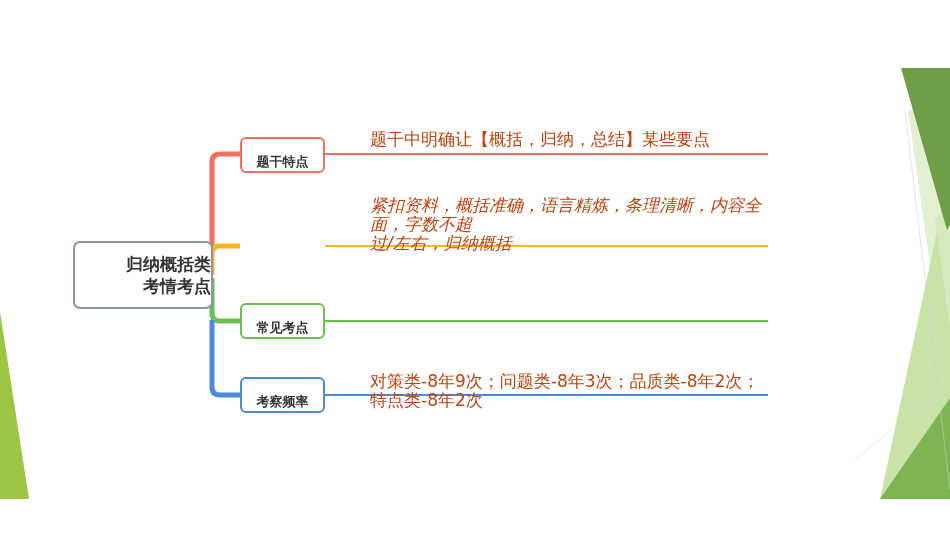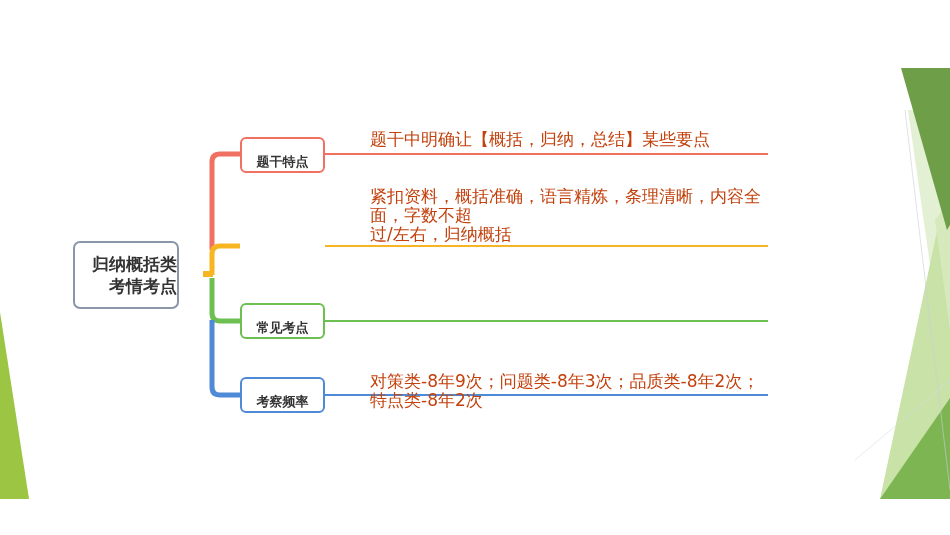--- a/index.html
+++ b/index.html
@@ -3,21 +3,21 @@
 <meta charset="utf-8">
 <style>
   html, body { margin:0; padding:0; }
   body { width:950px; height:535px; background:#ffffff; position:relative; overflow:hidden;
          font-family: "DejaVu Sans", "Liberation Sans", sans-serif; }
   .slide { position:absolute; left:0; top:0; width:950px; height:535px; }
   svg.deco, svg.conn { position:absolute; left:0; top:0; }
   .node { position:absolute; box-sizing:border-box; background:#fff; border-radius:6px;
           display:flex; align-items:flex-end; justify-content:center; font-weight:bold;
           color:#333; font-size:13px; }
-  .root { left:73px; top:241px; width:106px; height:68px; border:2px solid #8a97a8;
+  .root { left:73px; top:241px; width:140px; height:68px; border:2px solid #8a97a8;
           font-size:17px; line-height:22px; flex-direction:column; border-radius:7px; }
   .branch { left:240px; width:85px; height:36px; border:2px solid; }
   .leaf { position:absolute; left:370px; font-size:17px; color:#c2410c; line-height:19px; width:400px; }
 </style>
 </head>
 <body>
 
 <div class="slide">
 
   <svg class="deco" width="950" height="535">
@@ -62,21 +62,21 @@
   <div class="node branch" style="top:303px;border-color:#6cbf50;">
     <span>常见考点</span>
   </div>
   <div class="node branch" style="top:377px;border-color:#4f8ad6;">
     <span>考察频率</span>
   </div>
 
   <div class="leaf" style="top:130px;">
     <span>题干中明确让【概括，归纳，总结】某些要点</span>
   </div>
-  <div class="leaf" style="top:187px;">
+  <div class="leaf" style="top:196px;font-style:italic;">
     <div>紧扣资料，概括准确，语言精炼，条理清晰，内容全面，字数不超</div>
     <div>过/左右，归纳概括</div>
   </div>
   <div class="leaf" style="top:372px;">
     <span>对策类-8年9次；问题类-8年3次；品质类-8年2次；特点类-8年2次</span>
   </div>
 
 </div>
 
 </body></html>

